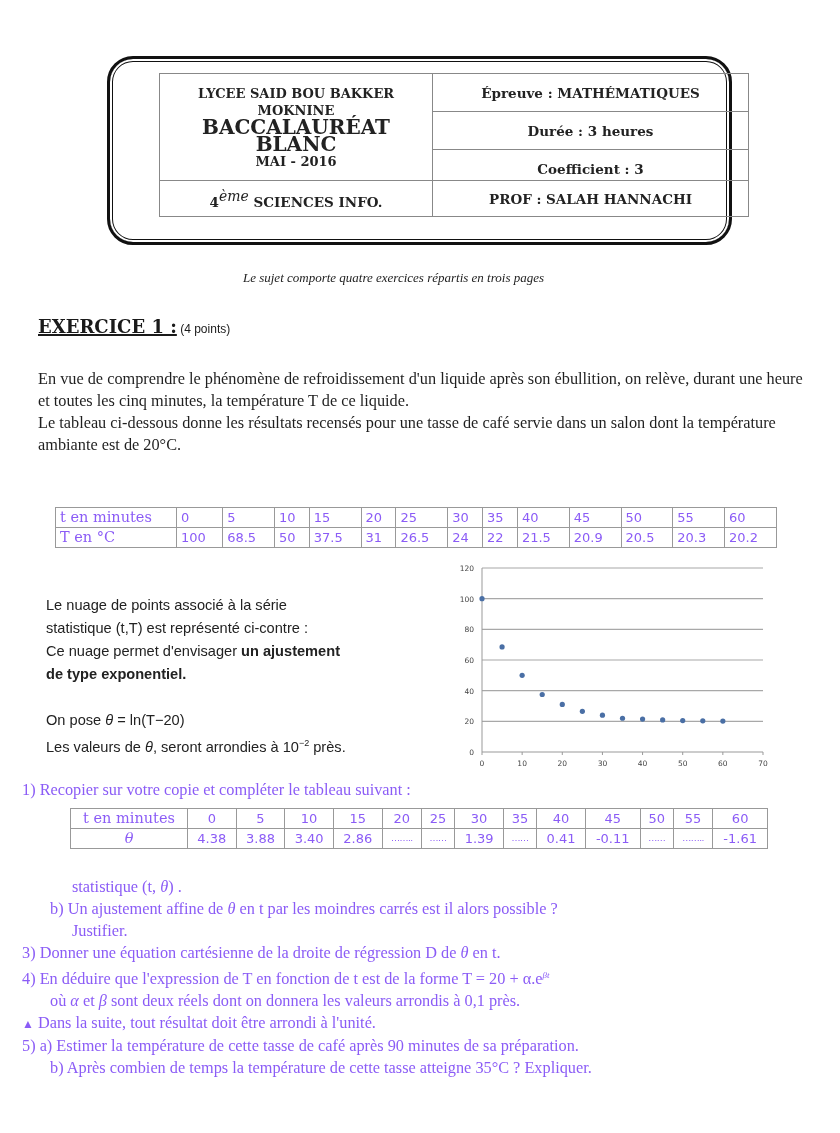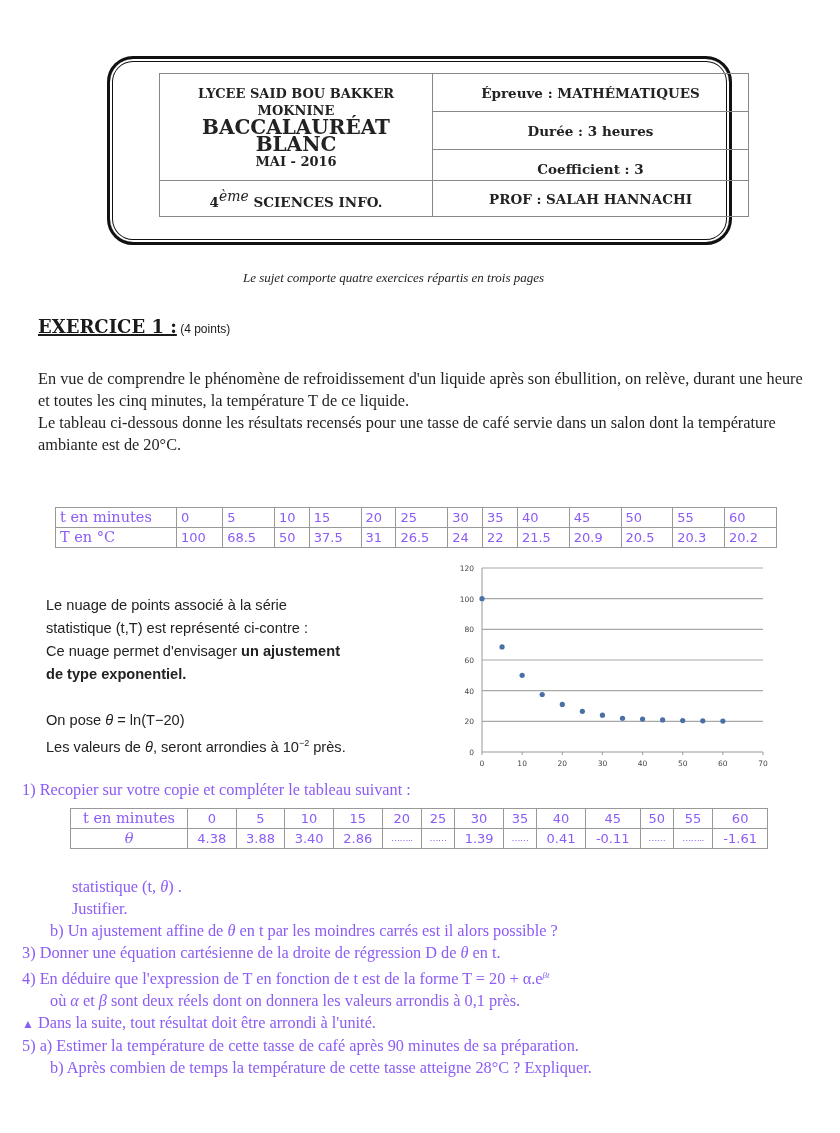--- a/index.html
+++ b/index.html
@@ -215,21 +215,21 @@
         <td>-0.11</td>
         <td class="dots">……</td>
         <td class="dots">……..</td>
         <td>-1.61</td>
       </tr>
 </tbody>
   </table>
 
 <div class="abs q" style="left:22px;top:876px;width:800px">
   <div style="padding-left:50px"><span>statistique (t, </span><i>θ</i><span>) .</span></div>
+  <div style="padding-left:28px"><span>b) Un ajustement affine de </span><i>θ</i><span> en t par les moindres carrés est il alors possible ?</span></div>
   <div style="padding-left:50px">Justifier.</div>
-  <div style="padding-left:28px"><span>b) Un ajustement affine de </span><i>θ</i><span> en t par les moindres carrés est il alors possible ?</span></div>
   <div><span>3) Donner une équation cartésienne de la droite de régression D de </span><i>θ</i><span> en t.</span></div>
   <div><span>4) En déduire que l'expression de T en fonction de t est de la forme T = 20 + α.e</span><sup style="font-size:9px;font-style:italic">βt</sup></div>
   <div style="padding-left:28px"><span>où </span><i>α</i><span> et </span><i>β</i><span> sont deux réels dont on donnera les valeurs arrondis à 0,1 près.</span></div>
   <div><span style="font-size:12px">▲</span><span> Dans la suite, tout résultat doit être arrondi à l'unité.</span></div>
   <div>5) a) Estimer la température de cette tasse de café après 90 minutes de sa préparation.</div>
-  <div style="padding-left:28px">b) Après combien de temps la température de cette tasse atteigne 28°C ? Expliquer.</div>
+  <div style="padding-left:28px">b) Après combien de temps la température de cette tasse atteigne 35°C ? Expliquer.</div>
 </div>
 
 </body></html>

